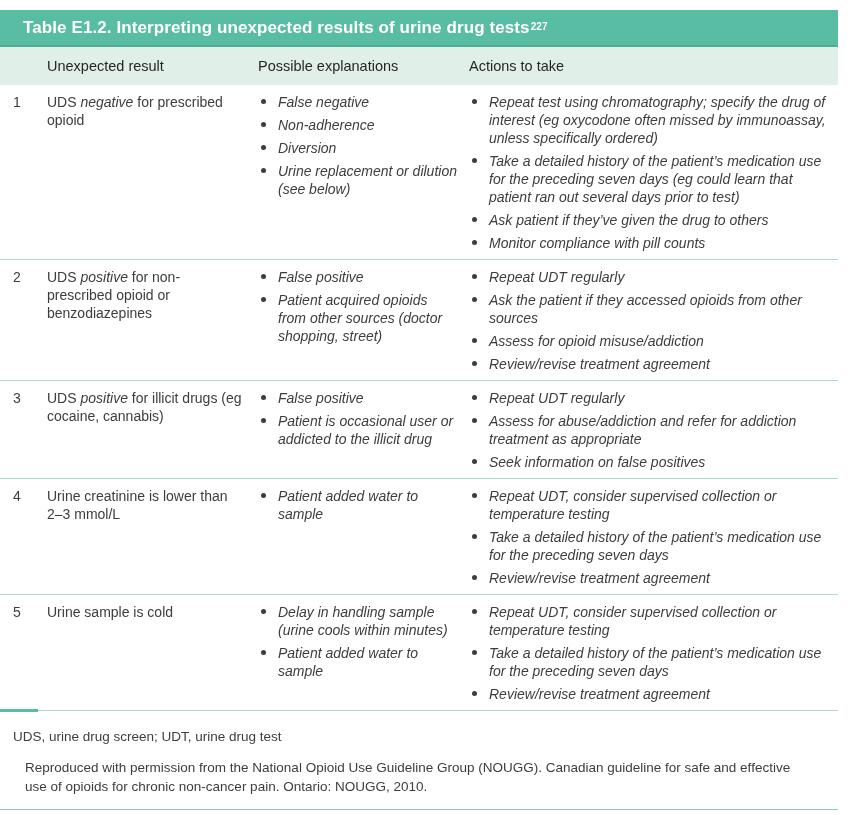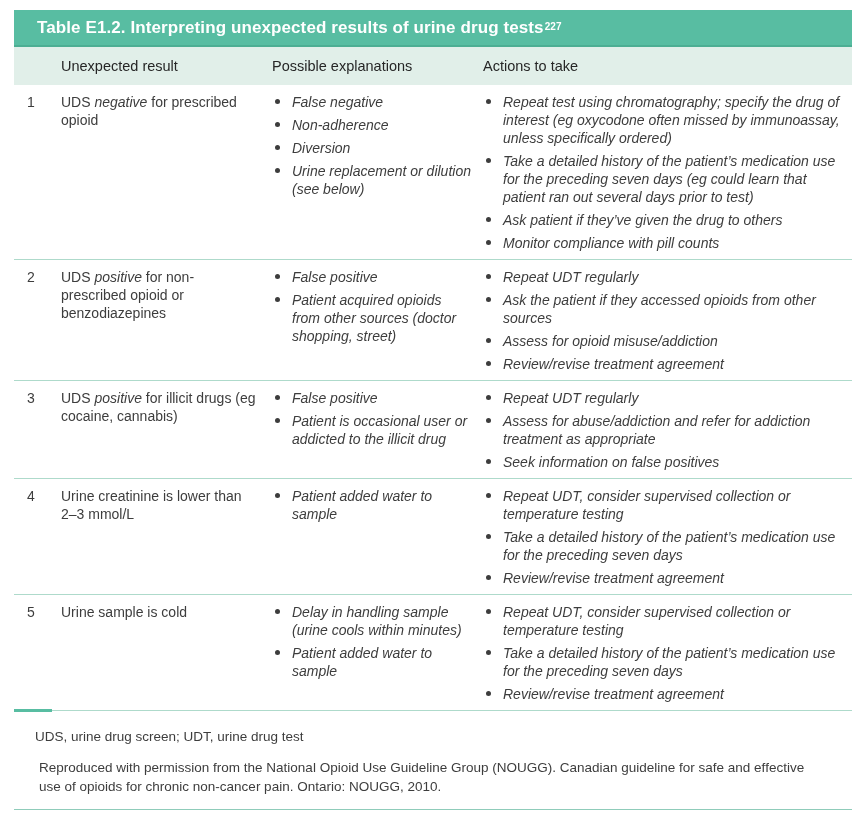--- a/index.html
+++ b/index.html
@@ -7,21 +7,21 @@
     position: relative;
     width: 864px;
     height: 815px;
     background: #ffffff;
     font-family: "Liberation Sans", sans-serif;
     color: #3d3d3d;
     overflow: hidden;
   }
   .tablewrap {
     position: absolute;
-    left: 14px;
+    left: 0;
     top: 10px;
     width: 838px;
   }
   .titlebar {
     background: #58bda2;
     border-bottom: 2px solid #4cae93;
     height: 35px;
     display: flex;
     align-items: center;
     padding-left: 23px;
@@ -89,21 +89,21 @@
     width: 38px;
     height: 3px;
     background: #58bda2;
   }
   .footnotes {
     padding: 16px 14px 0 13px;
     font-size: 13.5px;
     line-height: 19px;
     color: #3d3d3d;
   }
-  .footnote-abbr { margin: 0 0 12px 8px; }
+  .footnote-abbr { margin: 0 0 12px 0; }
   .footnote-src { margin: 12px; }
   .bottom-rule {
     margin-top: 13px;
     border-top: 1px solid #8fccba;
     height: 0;
   }
 </style>
 </head>
 <body>
 

